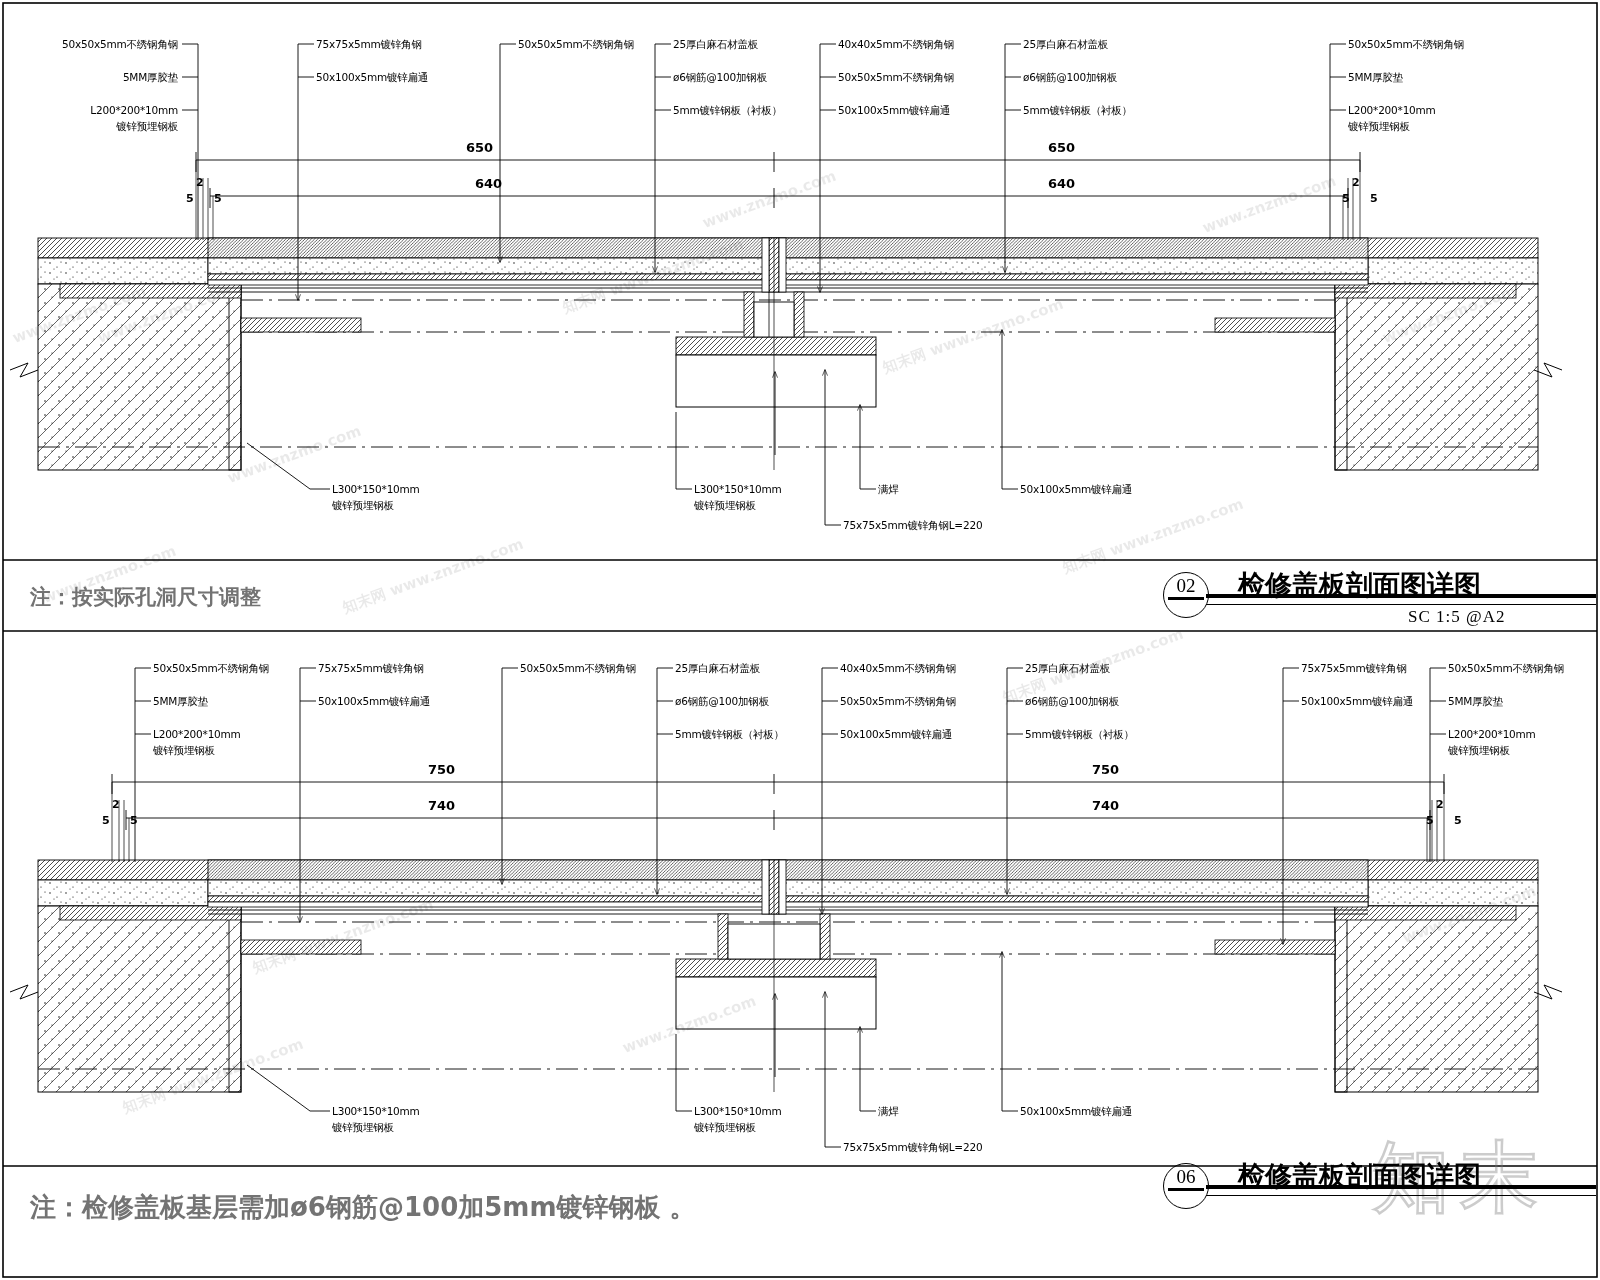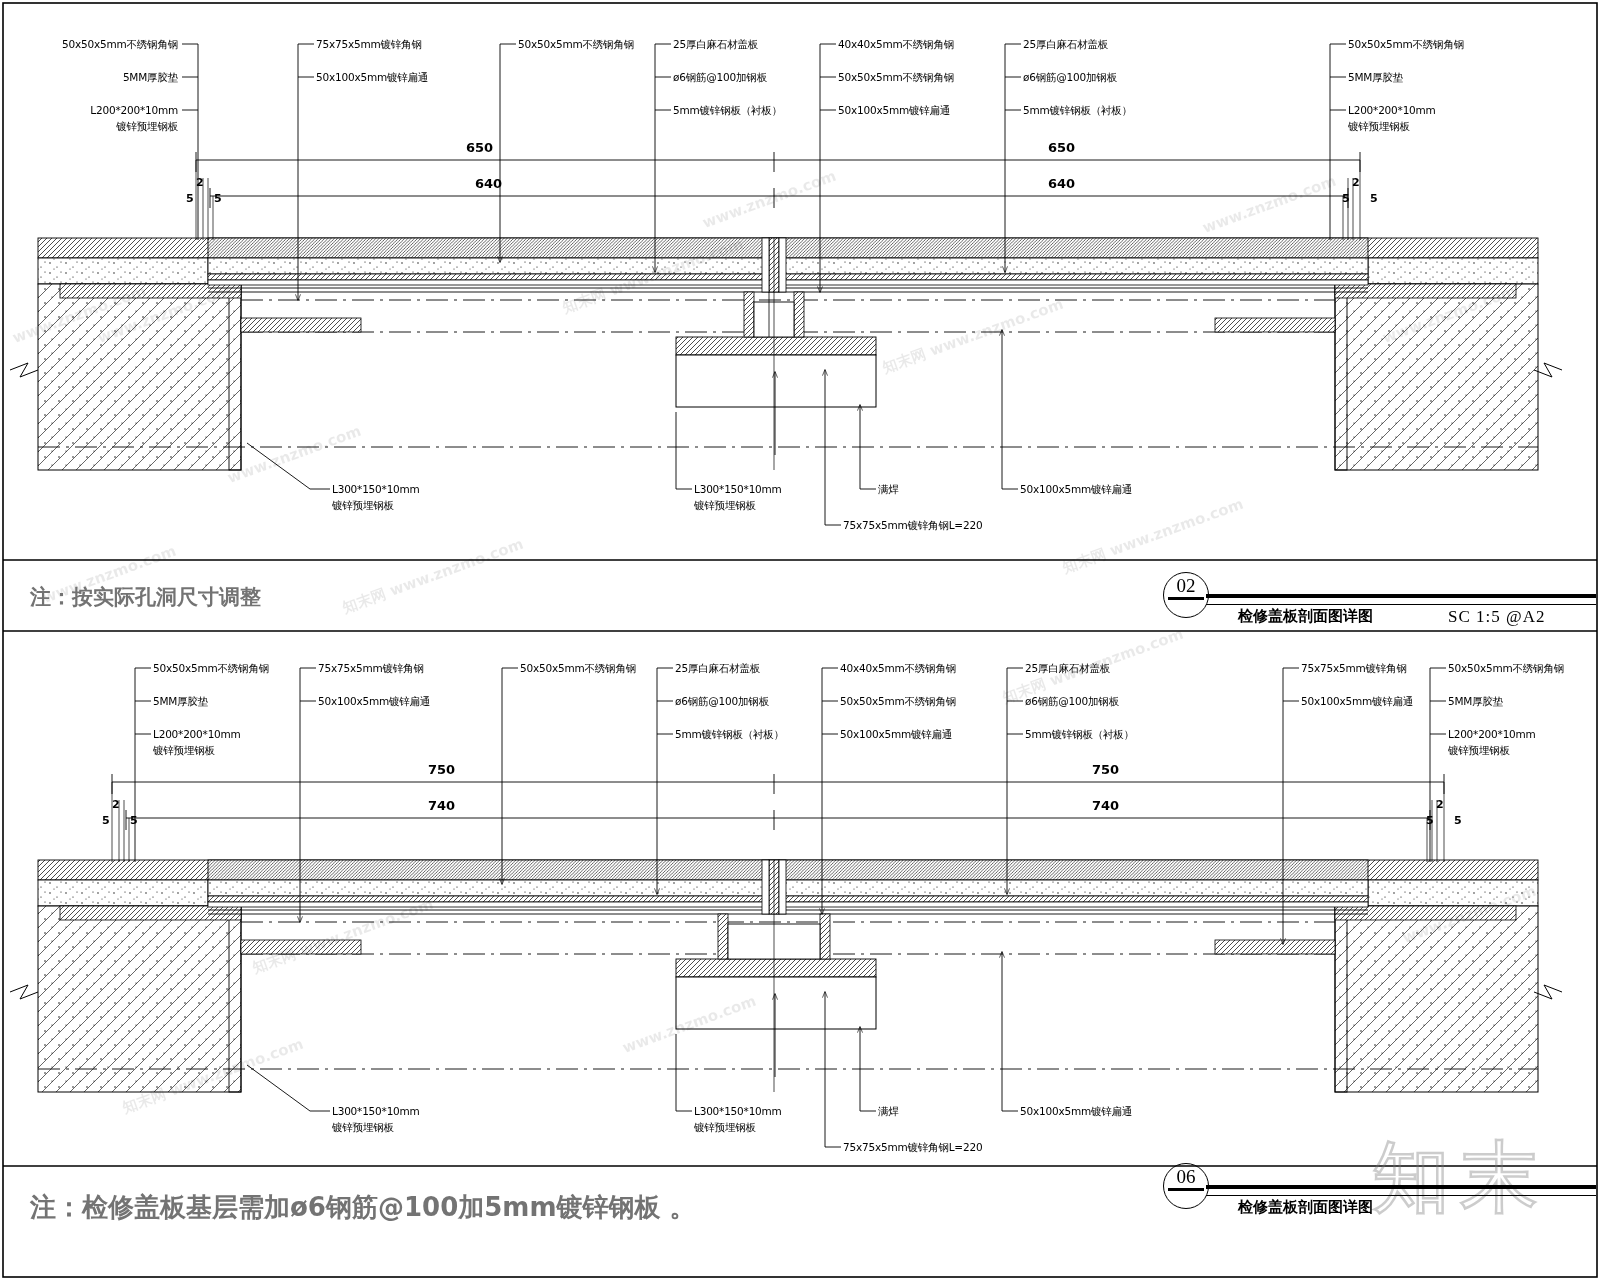--- a/index.html
+++ b/index.html
@@ -52,28 +52,28 @@
   }
   .tb-num{
     position:absolute;width:46px;text-align:center;
     font-family:"Liberation Serif","DejaVu Serif",serif;
     font-size:19px;color:#000;
   }
   .tb-circ-div{position:absolute;height:2.5px;background:#000;}
   .tb-title{
     position:absolute;
     font-family:"DejaVu Sans","Liberation Sans",sans-serif;
-    font-size:15px;font-weight:700;white-space:nowrap;color:#000;margin-top:40px;
+    font-size:27px;font-weight:700;white-space:nowrap;color:#000;
   }
   .tb-rule-thick{position:absolute;height:3.5px;background:#000;}
   .tb-rule-thin{position:absolute;height:1px;background:#000;}
   .tb-scale{
     position:absolute;
     font-family:"Liberation Serif","DejaVu Serif",serif;
-    font-size:17px;white-space:nowrap;color:#000;letter-spacing:1px;margin-left:40px;
+    font-size:17px;white-space:nowrap;color:#000;letter-spacing:1px;
   }
 
   
   .wm{
     position:absolute;color:rgba(0,0,0,0.085);
     font-family:"DejaVu Sans","Liberation Sans",sans-serif;
     font-size:15px;font-weight:700;white-space:nowrap;
     transform:rotate(-20deg);transform-origin:left top;pointer-events:none;
     user-select:none;
   }

